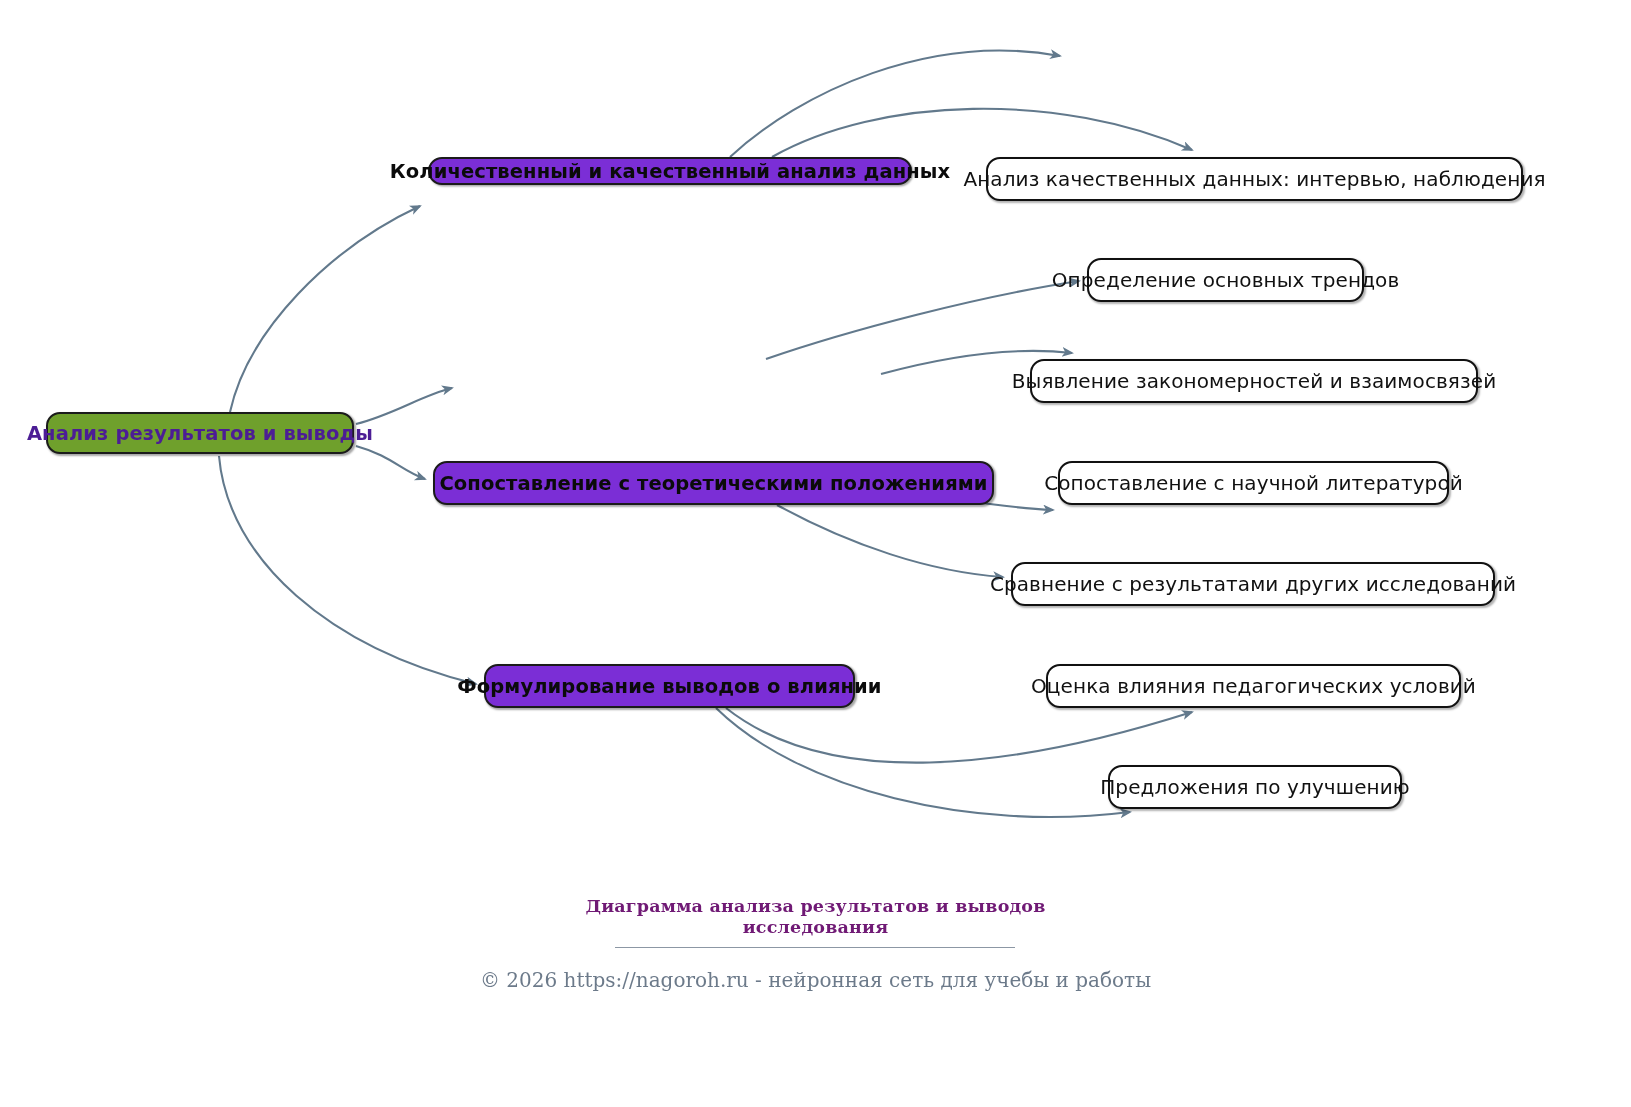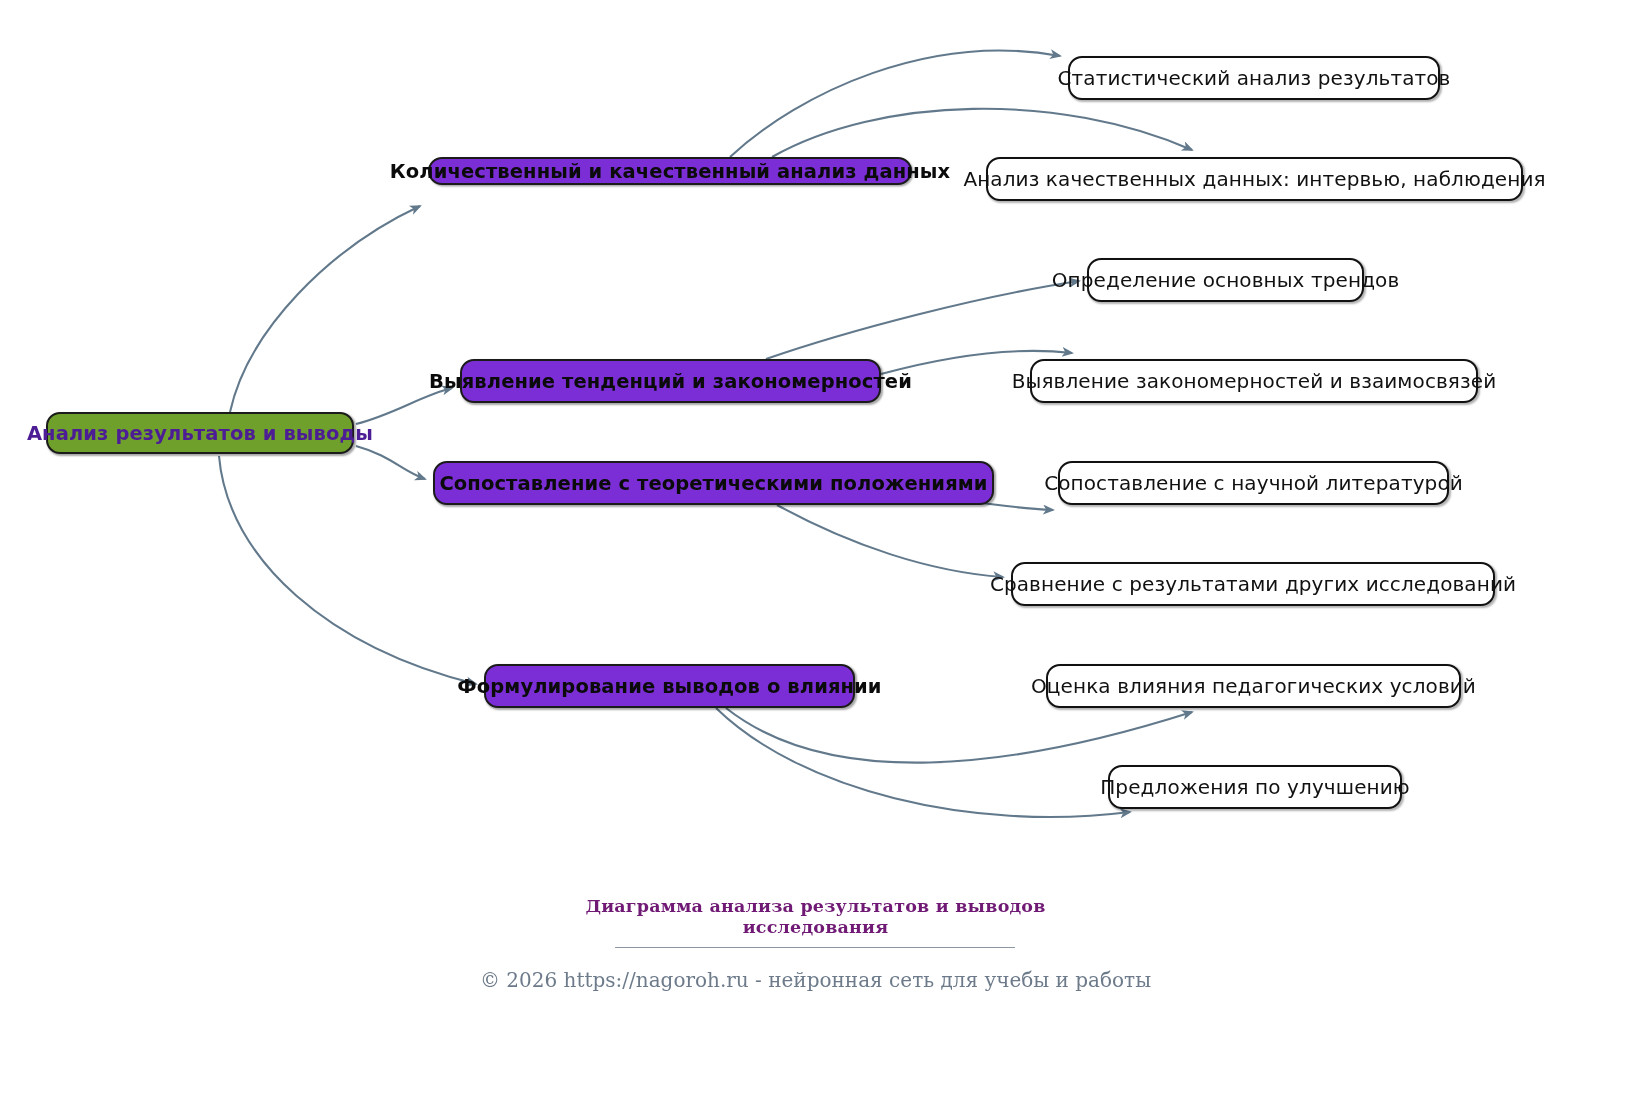--- a/index.html
+++ b/index.html
@@ -135,30 +135,24 @@
     </g>
   </svg>
 
   <div class="node node-root" style="left:46px; top:412px; width:308px; height:42px;">
     <span class="node-label">Анализ результатов и выводы</span>
   </div>
 
   <div class="node node-branch" style="left:428px; top:157px; width:484px; height:28px;">
     <span class="node-label">Количественный и качественный анализ данных</span>
   </div>
-  <div class="node node-leaf" style="left:1068px; top:56px; width:372px; height:44px;">
-    <span class="node-label">Статистический анализ результатов</span>
-  </div>
   <div class="node node-leaf" style="left:986px; top:157px; width:537px; height:44px;">
     <span class="node-label">Анализ качественных данных: интервью, наблюдения</span>
   </div>
 
-  <div class="node node-branch" style="left:460px; top:359px; width:421px; height:44px;">
-    <span class="node-label">Выявление тенденций и закономерностей</span>
-  </div>
   <div class="node node-leaf" style="left:1087px; top:258px; width:277px; height:44px;">
     <span class="node-label">Определение основных трендов</span>
   </div>
   <div class="node node-leaf" style="left:1030px; top:359px; width:448px; height:44px;">
     <span class="node-label">Выявление закономерностей и взаимосвязей</span>
   </div>
 
   <div class="node node-branch" style="left:433px; top:461px; width:561px; height:44px;">
     <span class="node-label">Сопоставление с теоретическими положениями</span>
   </div>

